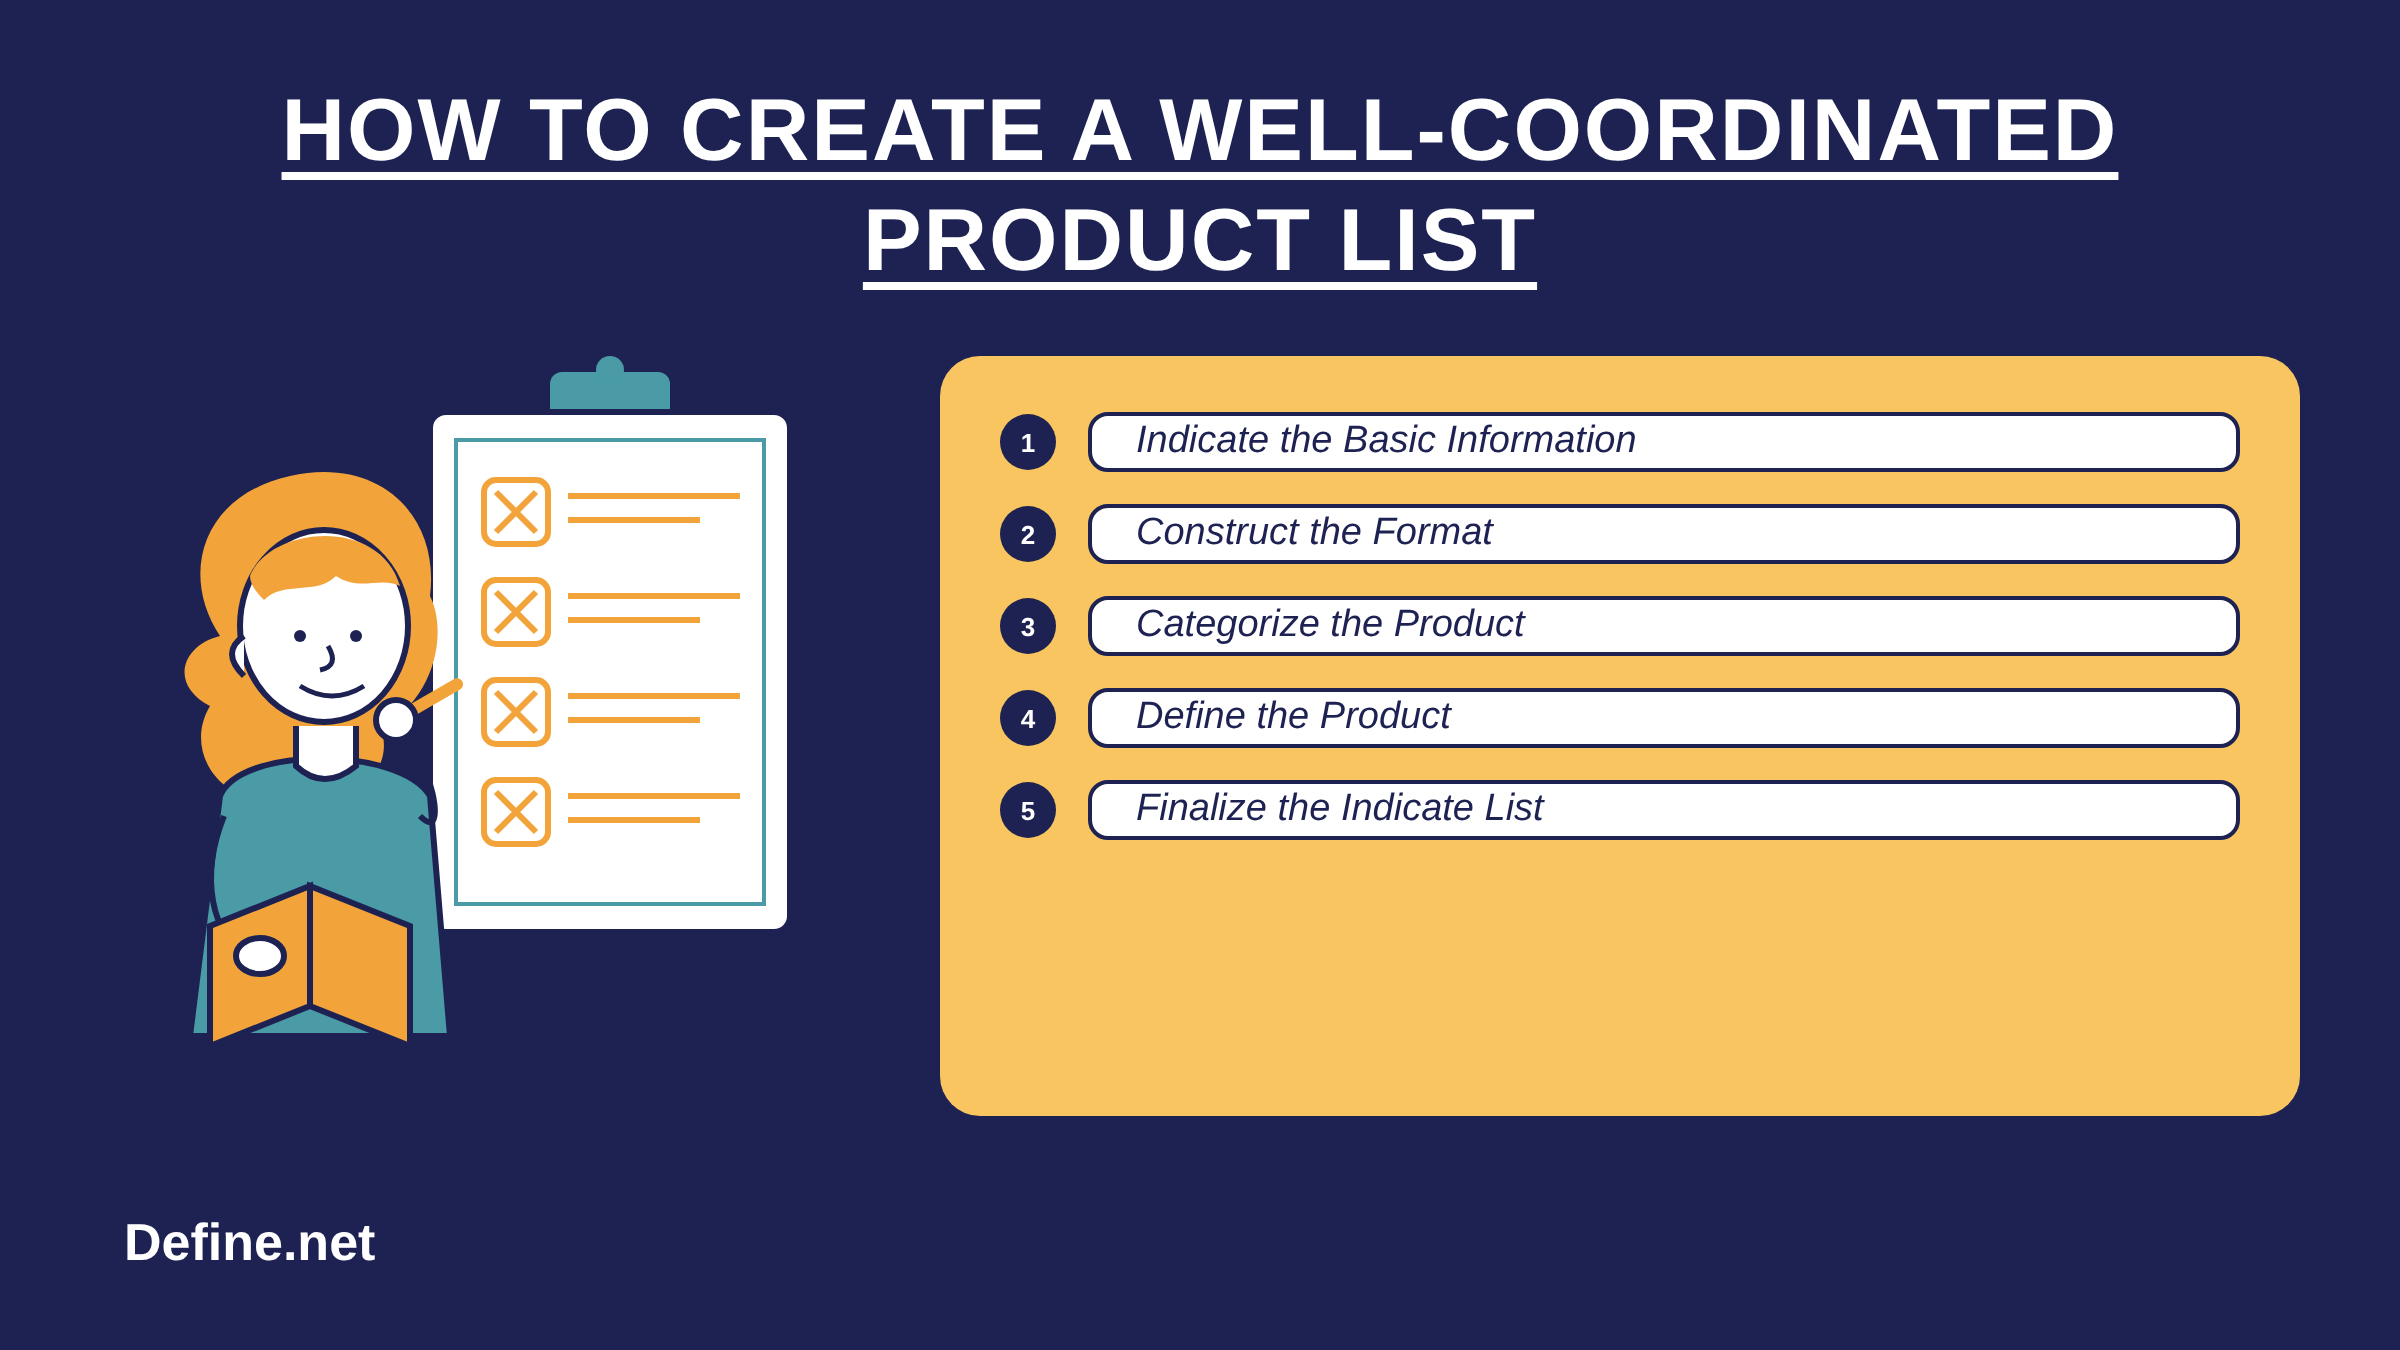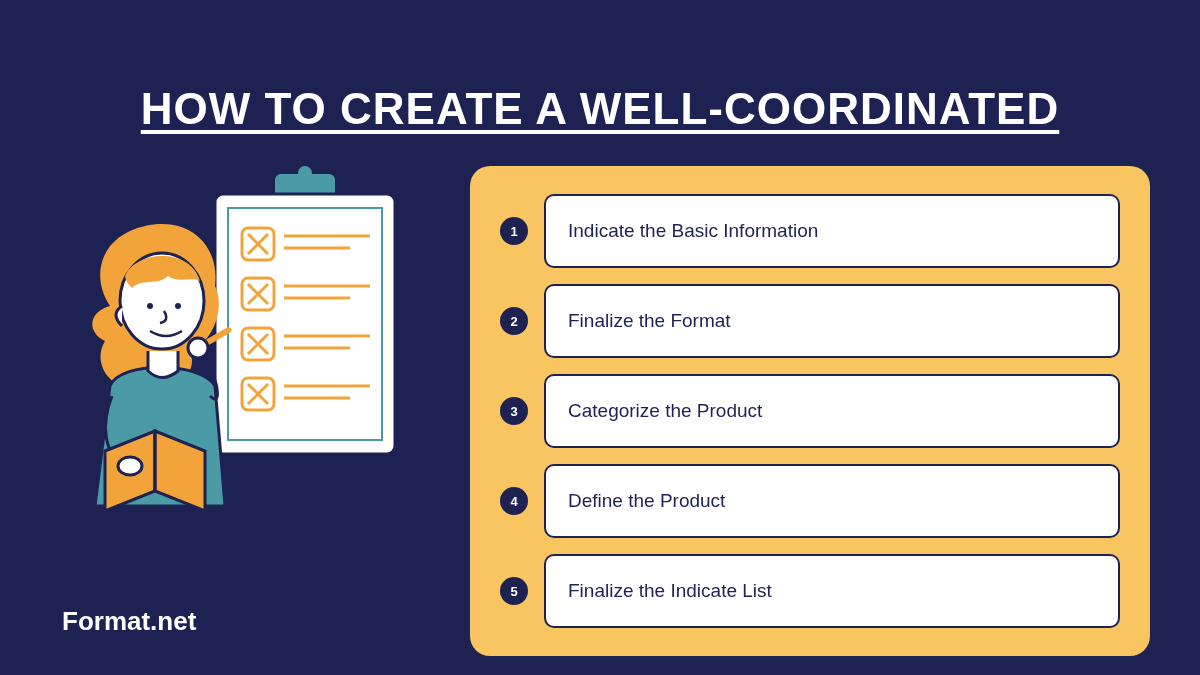--- a/index.html
+++ b/index.html
@@ -15,21 +15,20 @@
     text-align: center;
     color: #ffffff;
     font-weight: 900;
     font-size: 44px;
     letter-spacing: 1px;
     text-decoration: underline;
     text-underline-offset: 6px;
     text-decoration-thickness: 4px;
     padding-top: 38px;
     line-height: 1.25;
-    margin-top: 43px;
   }
   .content {
     display: flex;
     padding: 30px 50px 0 50px;
     gap: 40px;
   }
   .illustration {
     width: 380px;
     height: 380px;
     position: relative;
@@ -59,40 +58,42 @@
     align-items: center;
     justify-content: center;
     font-size: 13px;
     font-weight: 600;
     flex-shrink: 0;
   }
   .step-label {
     background: #ffffff;
     border: 2px solid #1d2253;
     border-radius: 10px;
-    padding: 24px 22px;
+    padding: 2px 22px;
     flex: 1;
     color: #1d2253;
     font-size: 19px;
     font-weight: 500;
+    font-style: italic;
   }
   .brand {
     position: absolute;
     left: 62px;
     bottom: 38px;
     color: #ffffff;
     font-weight: 800;
     font-size: 26px;
   }
 </style>
 </head>
 <body>
 
 <h1 class="title">
   <span>HOW TO CREATE A WELL-COORDINATED</span><br>
+  <span>PRODUCT LIST</span>
 </h1>
 
 <div class="content">
 
   <div class="illustration">
     <svg viewBox="0 0 380 380" width="380" height="380">
 
       <rect x="225" y="8" width="60" height="30" rx="6" fill="#4a9ba6"></rect>
       <rect x="248" y="0" width="14" height="14" rx="7" fill="#4a9ba6"></rect>
 
@@ -158,31 +159,31 @@
     </svg>
   </div>
 
   <div class="steps-panel">
     <div class="step-row">
       <div class="step-num">1</div>
       <div class="step-label">Indicate the Basic Information</div>
     </div>
     <div class="step-row">
       <div class="step-num">2</div>
-      <div class="step-label">Finalize the Format</div>
+      <div class="step-label">Construct the Format</div>
     </div>
     <div class="step-row">
       <div class="step-num">3</div>
       <div class="step-label">Categorize the Product</div>
     </div>
     <div class="step-row">
       <div class="step-num">4</div>
       <div class="step-label">Define the Product</div>
     </div>
     <div class="step-row">
       <div class="step-num">5</div>
       <div class="step-label">Finalize the Indicate List</div>
     </div>
   </div>
 
 </div>
 
-<div class="brand">Format.net</div>
+<div class="brand">Define.net</div>
 
 </body></html>

